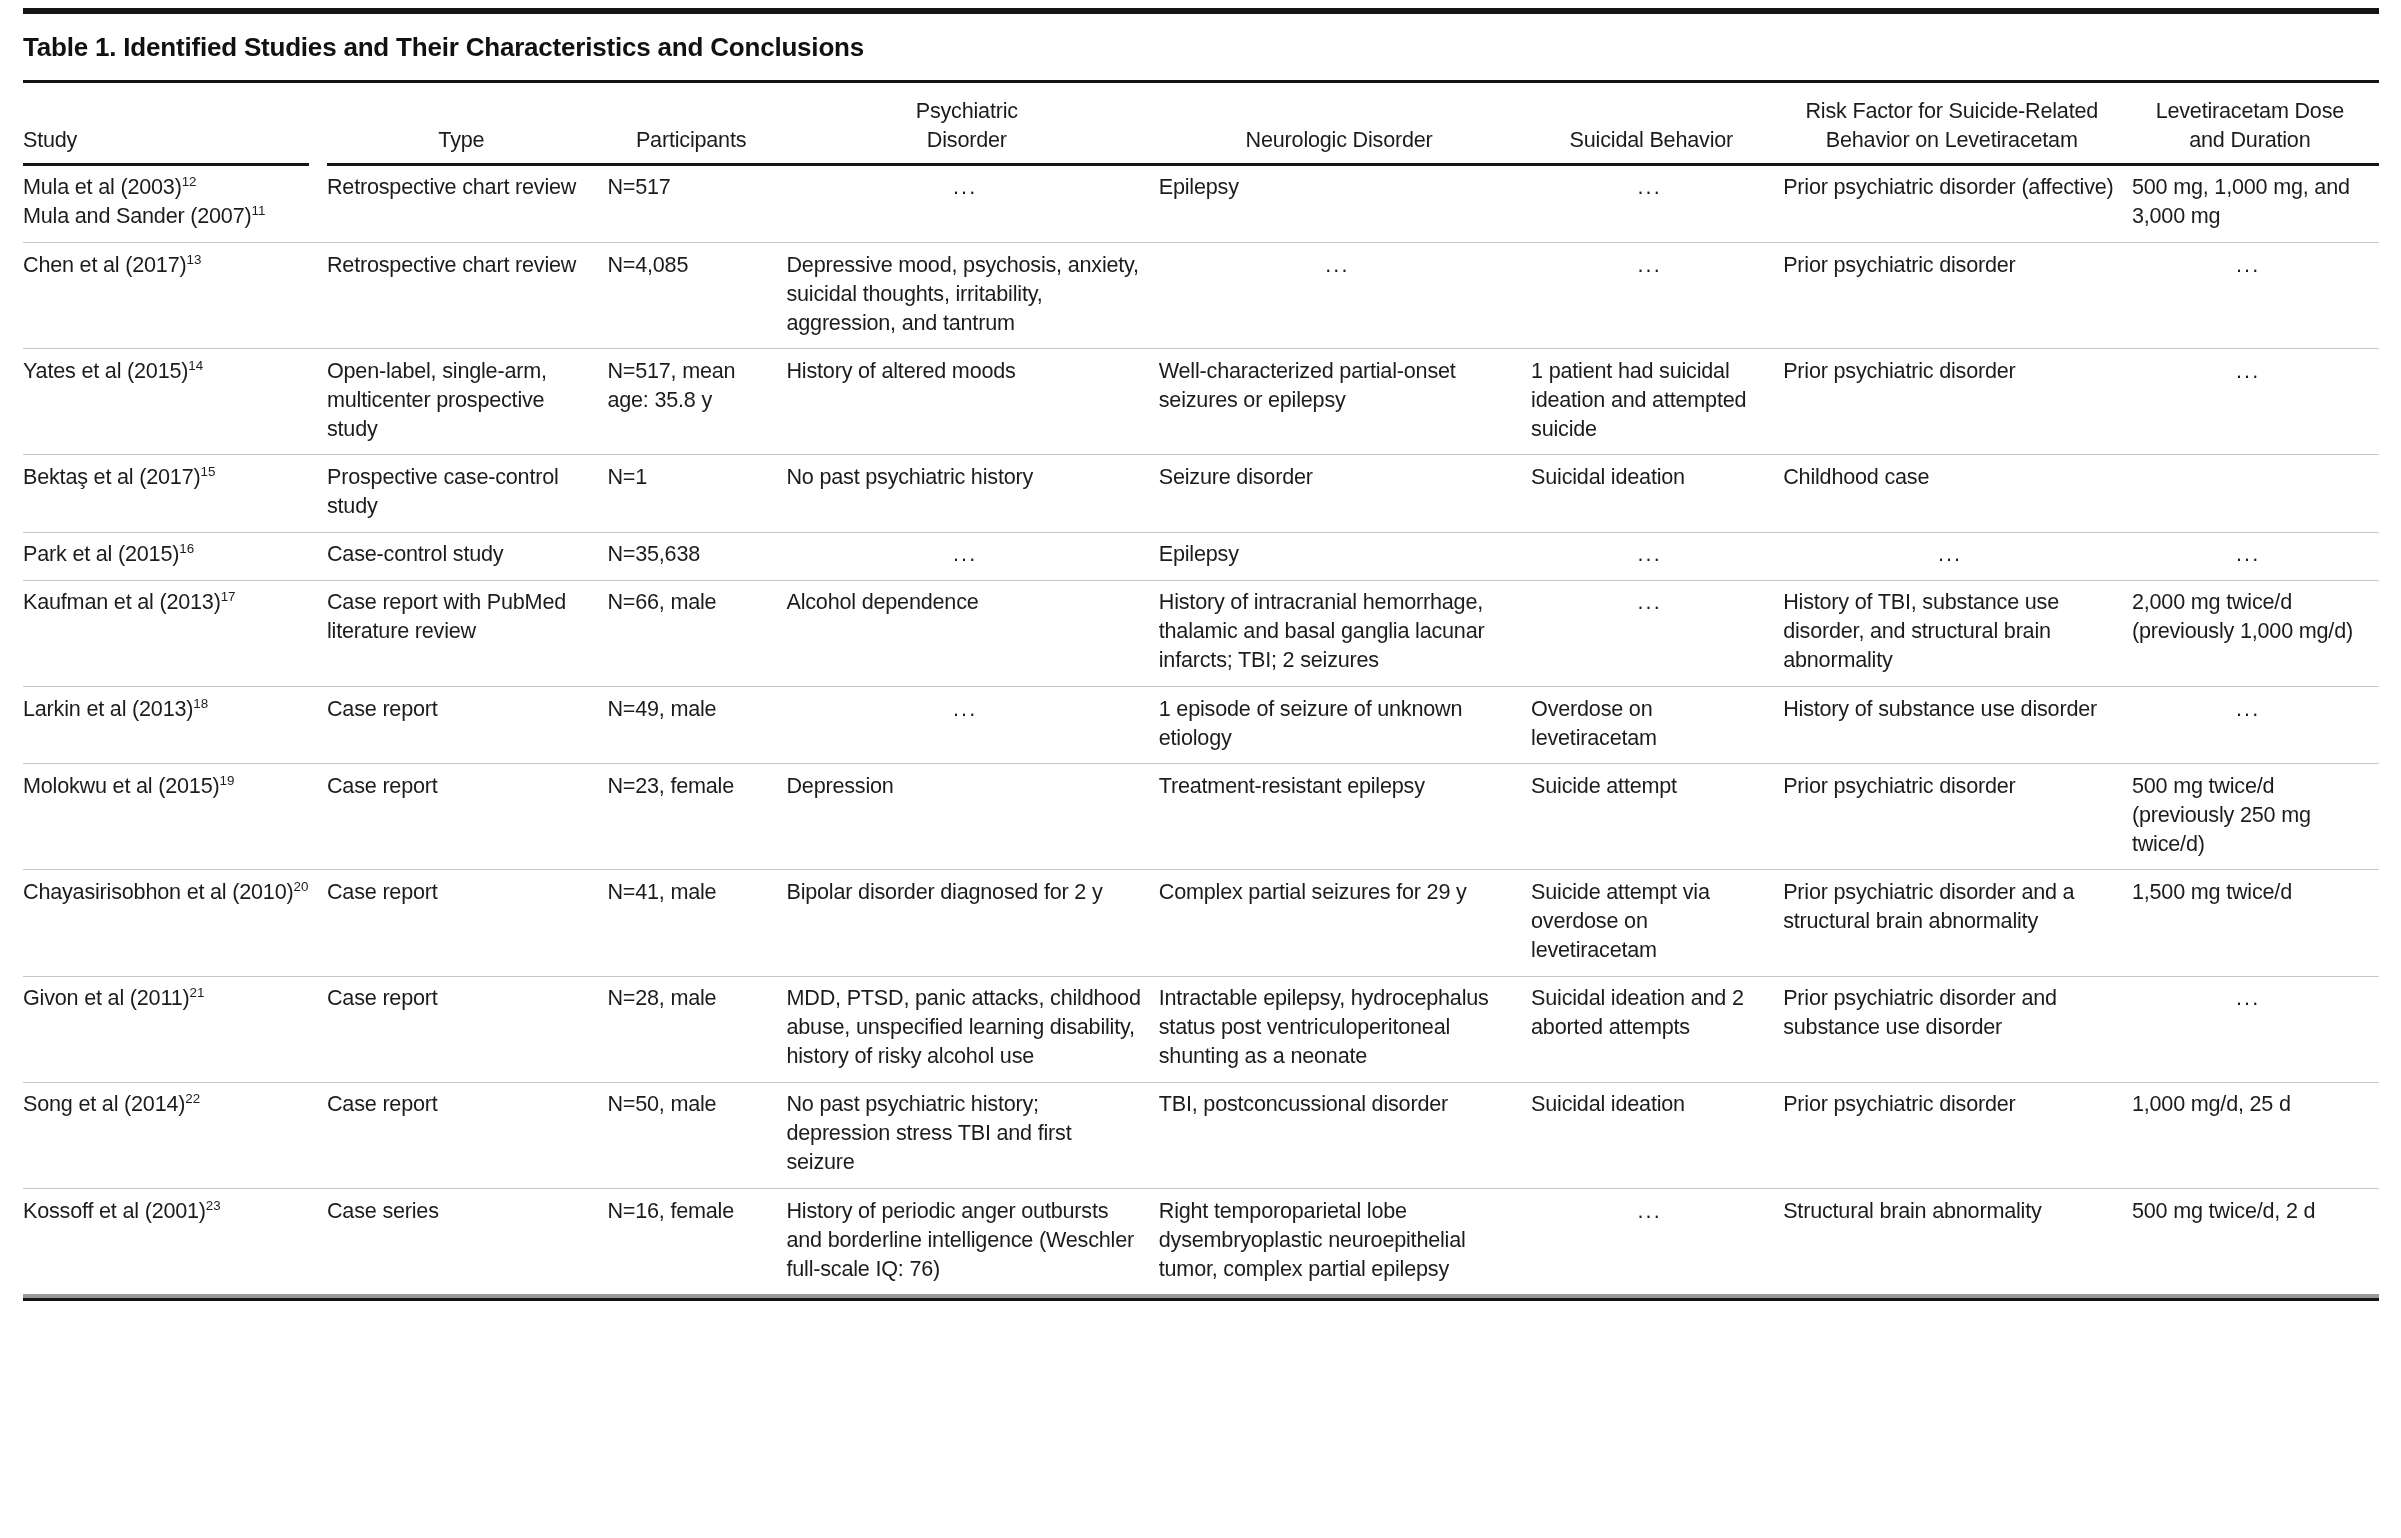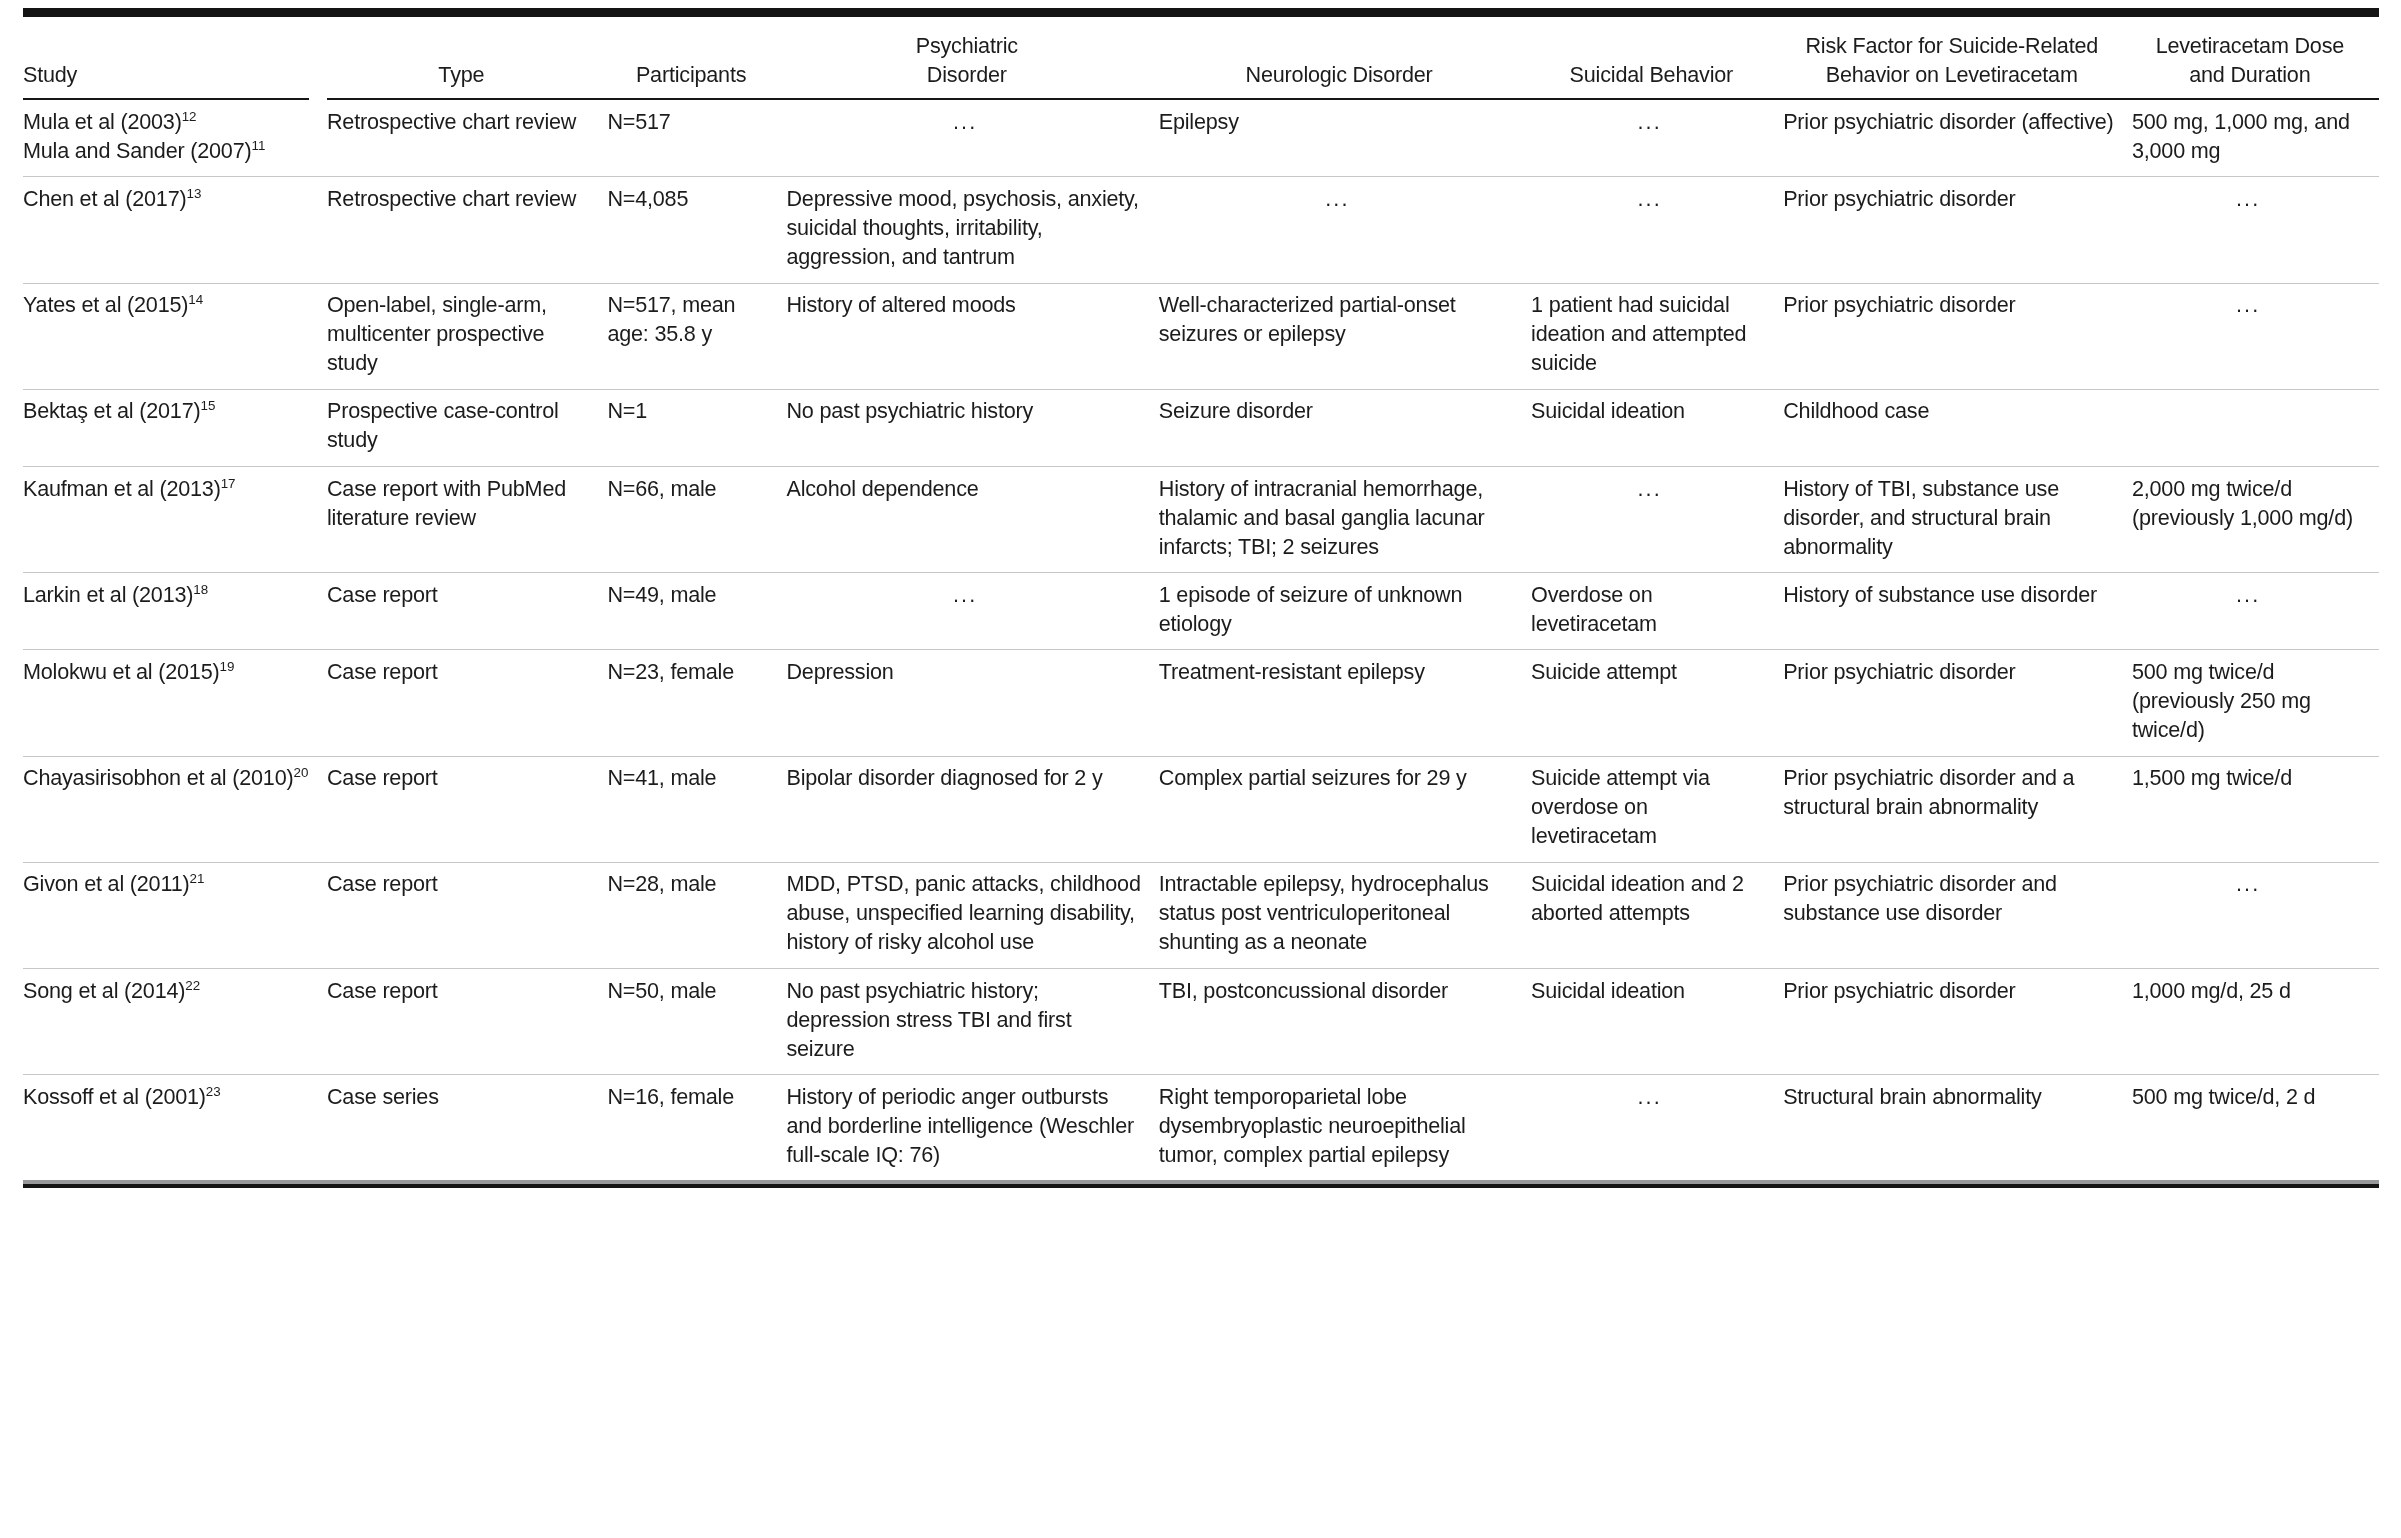--- a/index.html
+++ b/index.html
@@ -108,20 +108,21 @@
     background: #141414;
   }
 </style>
 </head>
 <body>
 
 <div class="page">
 
   <div class="top-rule"></div>
 
+  <div class="table-title">Table 1. Identified Studies and Their Characteristics and Conclusions</div>
 
   <div class="title-rule"></div>
 
   <table class="studies">
     <colgroup>
       <col class="c1">
         <col class="c2">
         <col class="c3">
         <col class="c4">
       <col class="c5">
@@ -189,20 +190,32 @@
     <td>Prospective case-control study</td>
     <td>N=1</td>
     <td>No past psychiatric history</td>
     <td>Seizure disorder</td>
     <td>Suicidal ideation</td>
     <td>Childhood case</td>
     <td></td>
   </tr>
         <tr>
     <td>
+            <div class="study-line">Park et al (2015)<sup>16</sup></div>
+          </td>
+    <td>Case-control study</td>
+    <td>N=35,638</td>
+    <td class="nodata">...</td>
+    <td>Epilepsy</td>
+    <td class="nodata">...</td>
+    <td class="nodata">...</td>
+    <td class="nodata">...</td>
+  </tr>
+        <tr>
+    <td>
             <div class="study-line">Kaufman et al (2013)<sup>17</sup></div>
           </td>
     <td>Case report with PubMed literature review</td>
     <td>N=66, male</td>
     <td>Alcohol dependence</td>
     <td>History of intracranial hemorrhage, thalamic and basal ganglia lacunar infarcts; TBI; 2 seizures</td>
     <td class="nodata">...</td>
     <td>History of TBI, substance use disorder, and structural brain abnormality</td>
     <td>2,000 mg twice/d (previously 1,000 mg/d)</td>
   </tr>

